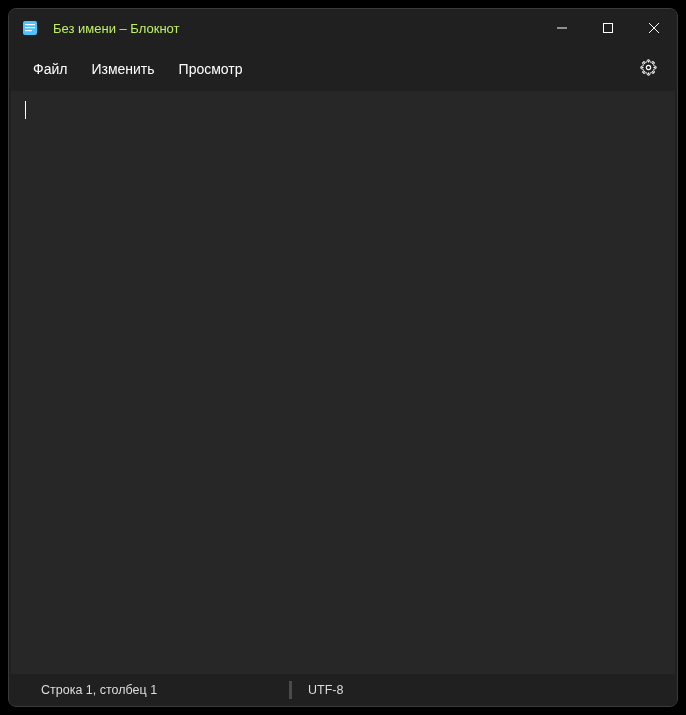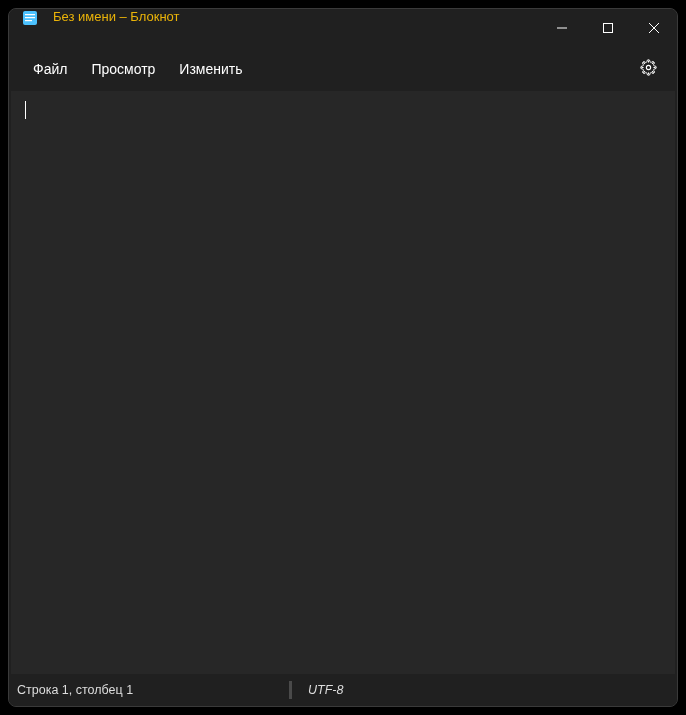--- a/index.html
+++ b/index.html
@@ -22,22 +22,23 @@
     border: 1px solid #3a3a3a;
     border-radius: 8px;
     display: flex;
     flex-direction: column;
     overflow: hidden;
   }
   .titlebar {
     height: 38px;
     background: #202020;
     display: flex;
+    align-items: center;
     padding-left: 12px;
-    color: #eab308;
+    color: #bef264;
     font-size: 13px;
   }
   .app-icon {
     width: 18px;
     height: 18px;
     margin-right: 14px;
     display: flex;
     align-items: center;
     justify-content: center;
   }
@@ -112,24 +113,24 @@
     padding: 0 16px;
     height: 100%;
     display: flex;
     align-items: center;
   }
   .status-sep {
     width: 1px;
     height: 18px;
     background: #4a4a4a;
   }
-  .status-cell.pos { flex: 0 0 280px; padding-left: 8px; }
+  .status-cell.pos { flex: 0 0 280px; padding-left: 32px; }
   .status-cell.zoom { flex: 0 0 82px; }
   .status-cell.le { flex: 0 0 155px; }
-  .status-cell.enc { flex: 1; font-style: italic; }
+  .status-cell.enc { flex: 1; }
 </style>
 </head>
 <body>
 
 <div class="window">
 
   <div class="titlebar">
     <span class="app-icon">
       <svg width="16" height="16" viewBox="0 0 16 16">
         <rect x="1" y="1" width="14" height="14" rx="2" fill="#4cc2ff"></rect>
@@ -153,22 +154,22 @@
       <div class="win-btn close">
         <svg width="10" height="10" viewBox="0 0 10 10">
             <path d="M0 0 L10 10 M10 0 L0 10" stroke="#fff" stroke-width="1"></path>
           </svg>
       </div>
     </div>
   </div>
 
   <div class="menubar">
     <div class="menu-item">Файл</div>
+    <div class="menu-item">Изменить</div>
     <div class="menu-item">Просмотр</div>
-    <div class="menu-item">Изменить</div>
     <div class="menu-spacer"></div>
     <div class="settings-btn">
       <span>
         <svg width="17" height="17" viewBox="0 0 24 24" fill="none" stroke="#ffffff" stroke-width="1.6">
           <circle cx="12" cy="12" r="3"></circle>
           <path d="M12 2 L12 5 M12 19 L12 22 M4.9 4.9 L7 7 M17 17 L19.1 19.1 M2 12 L5 12 M19 12 L22 12 M4.9 19.1 L7 17 M17 7 L19.1 4.9"></path>
           <path d="M19.4 15a1.65 1.65 0 0 0 .33 1.82l.06.06a2 2 0 1 1-2.83 2.83l-.06-.06a1.65 1.65 0 0 0-1.82-.33 1.65 1.65 0 0 0-1 1.51V21a2 2 0 1 1-4 0v-.09a1.65 1.65 0 0 0-1-1.51 1.65 1.65 0 0 0-1.82.33l-.06.06a2 2 0 1 1-2.83-2.83l.06-.06a1.65 1.65 0 0 0 .33-1.82 1.65 1.65 0 0 0-1.51-1H3a2 2 0 1 1 0-4h.09a1.65 1.65 0 0 0 1.51-1 1.65 1.65 0 0 0-.33-1.82l-.06-.06a2 2 0 1 1 2.83-2.83l.06.06a1.65 1.65 0 0 0 1.82.33h0a1.65 1.65 0 0 0 1-1.51V3a2 2 0 1 1 4 0v.09a1.65 1.65 0 0 0 1 1.51h0a1.65 1.65 0 0 0 1.82-.33l.06-.06a2 2 0 1 1 2.83 2.83l-.06.06a1.65 1.65 0 0 0-.33 1.82v0a1.65 1.65 0 0 0 1.51 1H21a2 2 0 1 1 0 4h-.09a1.65 1.65 0 0 0-1.51 1z" stroke-width="1.4"></path>
         </svg>
       </span>
     </div>

